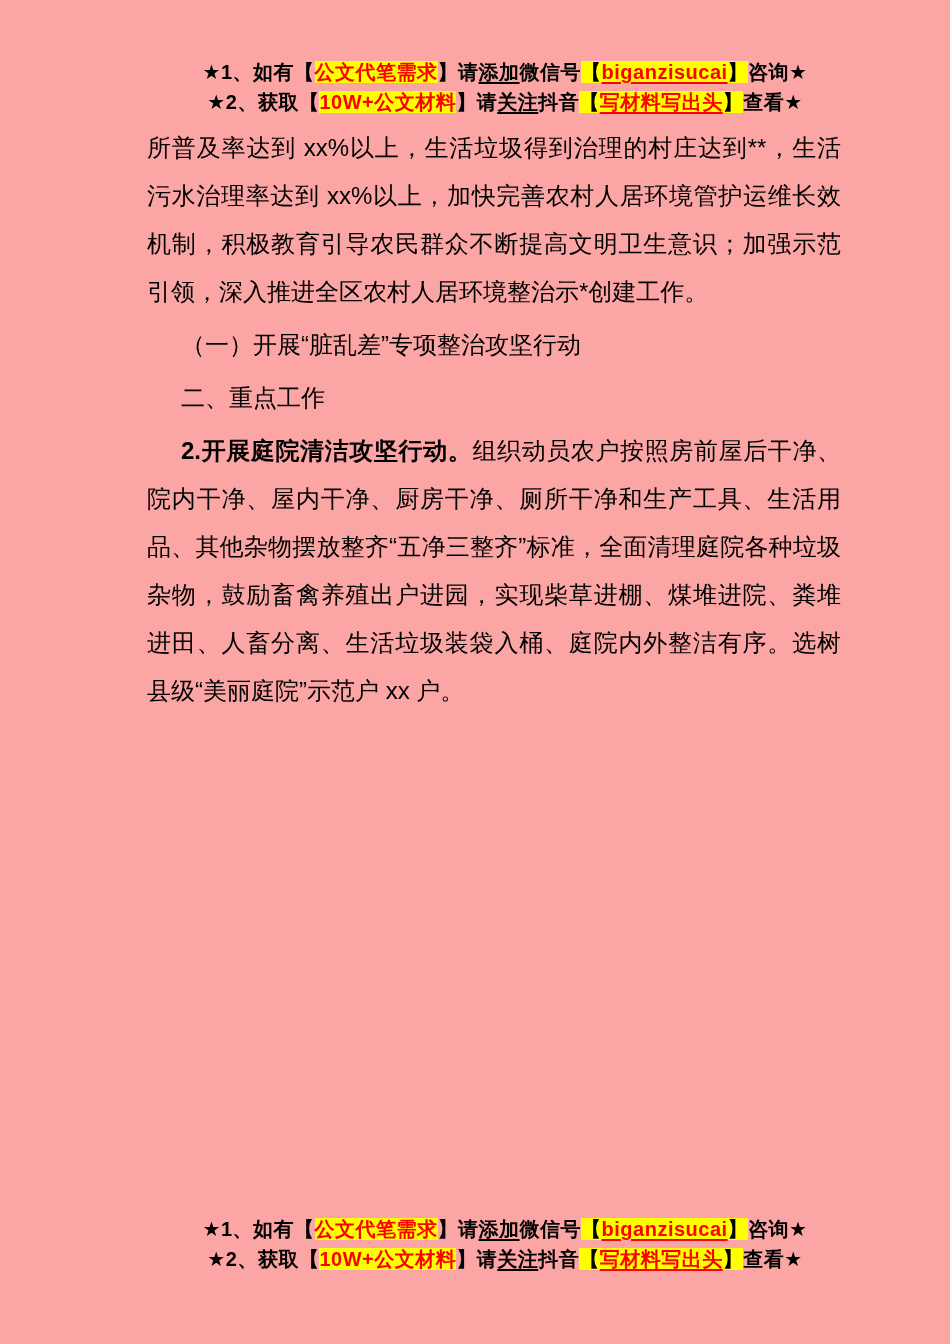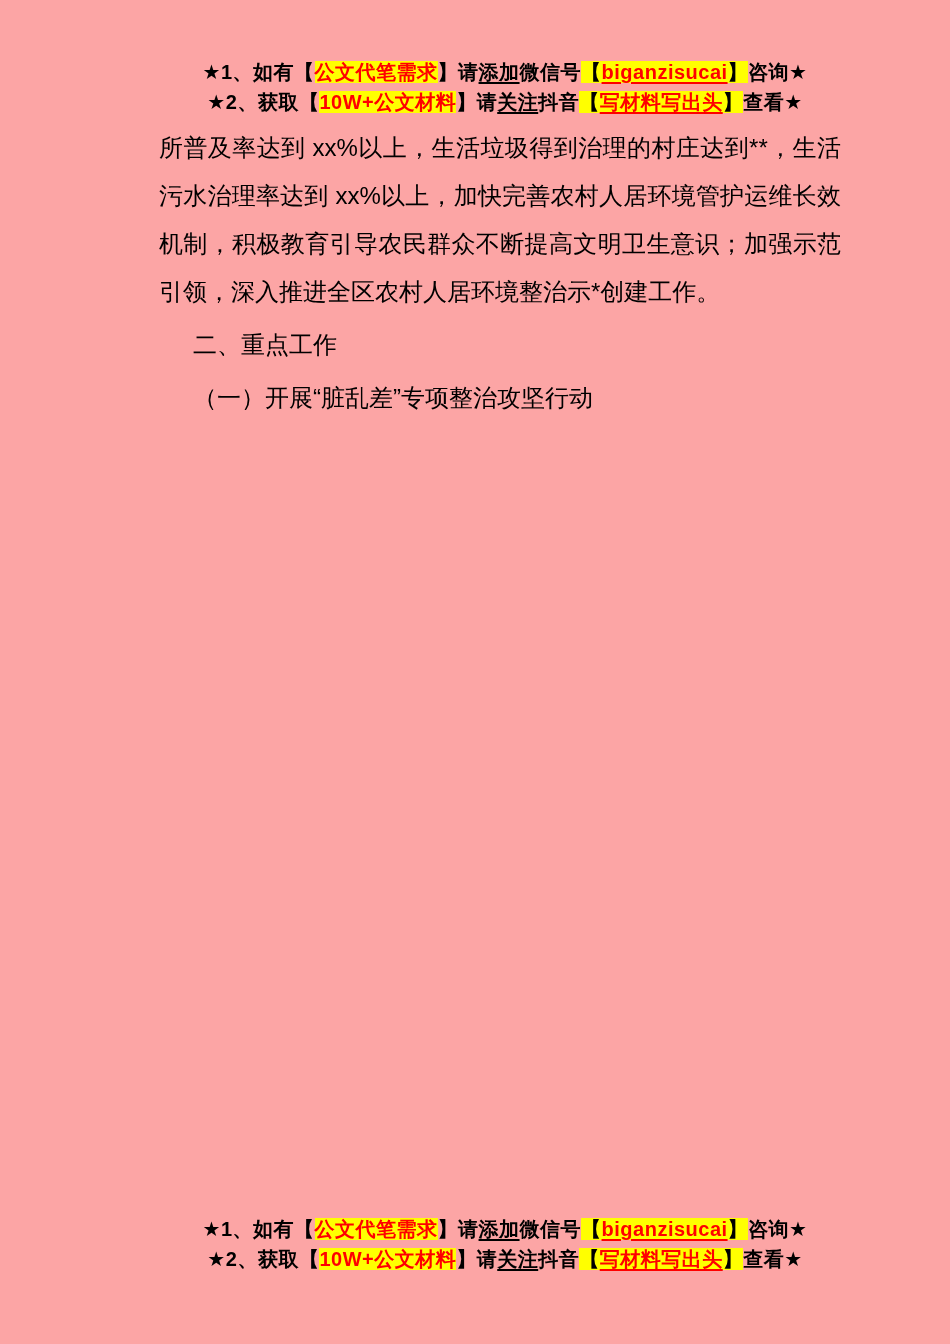--- a/index.html
+++ b/index.html
@@ -28,38 +28,39 @@
   .u{text-decoration:underline;text-decoration-thickness:2px;text-underline-offset:3px;}
   
   .doc-body{
     position:absolute;
     left:143px;top:124px;width:698px;
     font-size:24px;
     line-height:48px;
     text-align:justify;
     text-justify:inter-ideograph;
   }
-  .para{margin:0 0 5px 16px;text-indent:34px;}
+  .para{margin:0 0 5px 4px;text-indent:34px;}
   .para.noindent{text-indent:0;}
   .para b{font-weight:bold;}
 </style>
 </head>
 <body>
 
 <div class="page">
 
   <div class="banner banner-top">
     <div class="banner-line"><span>★1、如有【</span><span class="hl red">公文代笔需求</span><span>】请</span><span class="u">添加</span><span>微信号</span><span class="hl"><span>【</span><span class="red u">biganzisucai</span><span>】</span></span><span>咨询★</span></div>
     <div class="banner-line"><span>★2、获取【</span><span class="hl red">10W+公文材料</span><span>】请</span><span class="u">关注</span><span>抖音</span><span class="hl"><span>【</span><span class="red u">写材料写出头</span><span>】</span></span><span>查看★</span></div>
   </div>
 
   <div class="doc-body">
     <p class="para noindent">所普及率达到 xx%以上，生活垃圾得到治理的村庄达到**，生活污水治理率达到 xx%以上，加快完善农村人居环境管护运维长效机制，积极教育引导农民群众不断提高文明卫生意识；加强示范引领，深入推进全区农村人居环境整治示*创建工作。</p>
+    <p class="para">（一）开展“脏乱差”专项整治攻坚行动</p>
     <p class="para">二、重点工作</p>
-    <p class="para">（一）开展“脏乱差”专项整治攻坚行动</p>
+    <p class="para"><b>2.开展庭院清洁攻坚行动。</b><span>组织动员农户按照房前屋后干净、院内干净、屋内干净、厨房干净、厕所干净和生产工具、生活用品、其他杂物摆放整齐“五净三整齐”标准，全面清理庭院各种垃圾杂物，鼓励畜禽养殖出户进园，实现柴草进棚、煤堆进院、粪堆进田、人畜分离、生活垃圾装袋入桶、庭院内外整洁有序。选树县级“美丽庭院”示范户 xx 户。</span></p>
   </div>
 
   <div class="banner banner-bottom">
     <div class="banner-line"><span>★1、如有【</span><span class="hl red">公文代笔需求</span><span>】请</span><span class="u">添加</span><span>微信号</span><span class="hl"><span>【</span><span class="red u">biganzisucai</span><span>】</span></span><span>咨询★</span></div>
     <div class="banner-line"><span>★2、获取【</span><span class="hl red">10W+公文材料</span><span>】请</span><span class="u">关注</span><span>抖音</span><span class="hl"><span>【</span><span class="red u">写材料写出头</span><span>】</span></span><span>查看★</span></div>
   </div>
 
 </div>
 
 </body></html>

